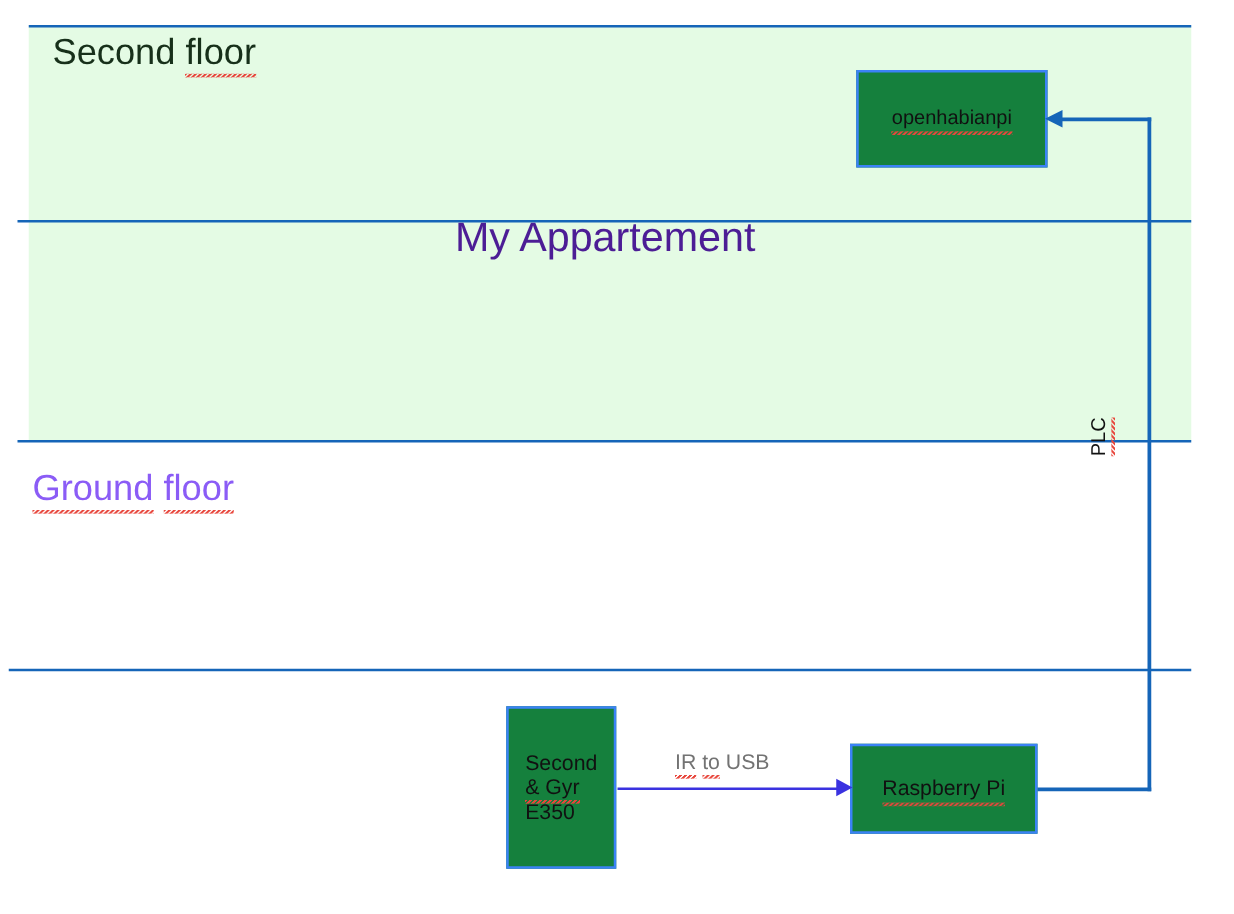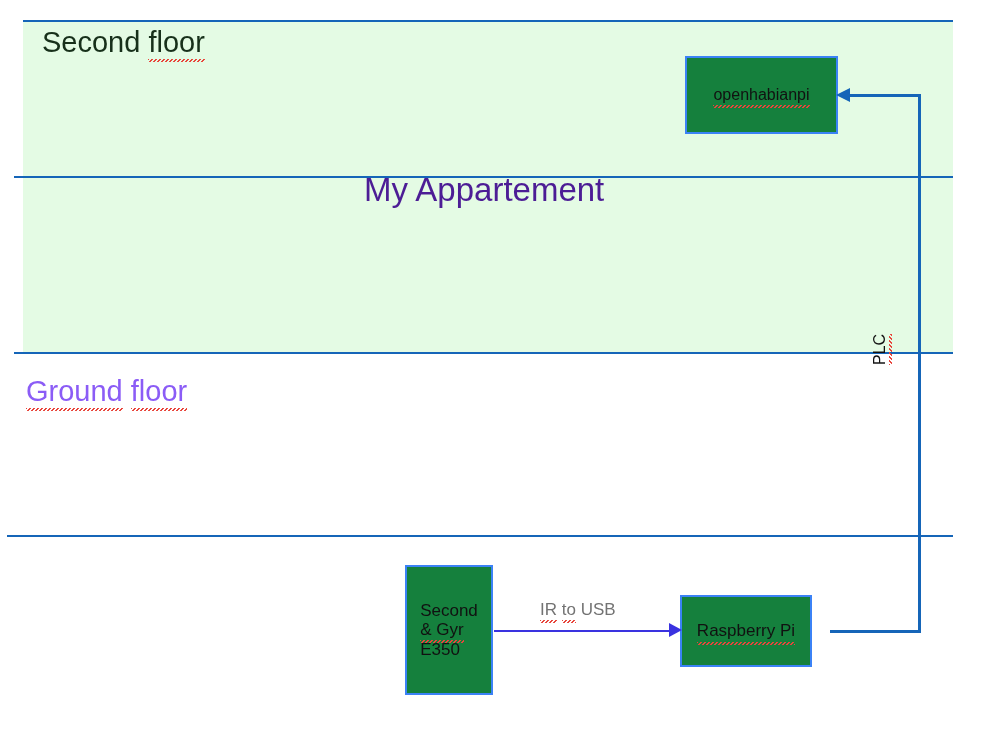--- a/index.html
+++ b/index.html
@@ -99,21 +99,21 @@
     width: 153px; height: 78px;
     font-size: 16px;
   }
   .box-landis {
     left: 405px; top: 565px;
     width: 88px; height: 130px;
     font-size: 17px;
   }
   .box-raspberry {
     left: 680px; top: 595px;
-    width: 132px; height: 72px;
+    width: 150px; height: 72px;
     font-size: 17px;
   }
 
   
   .ir-line {
     position: absolute;
     left: 494px;
     top: 630px;
     width: 178px;
     height: 0;

